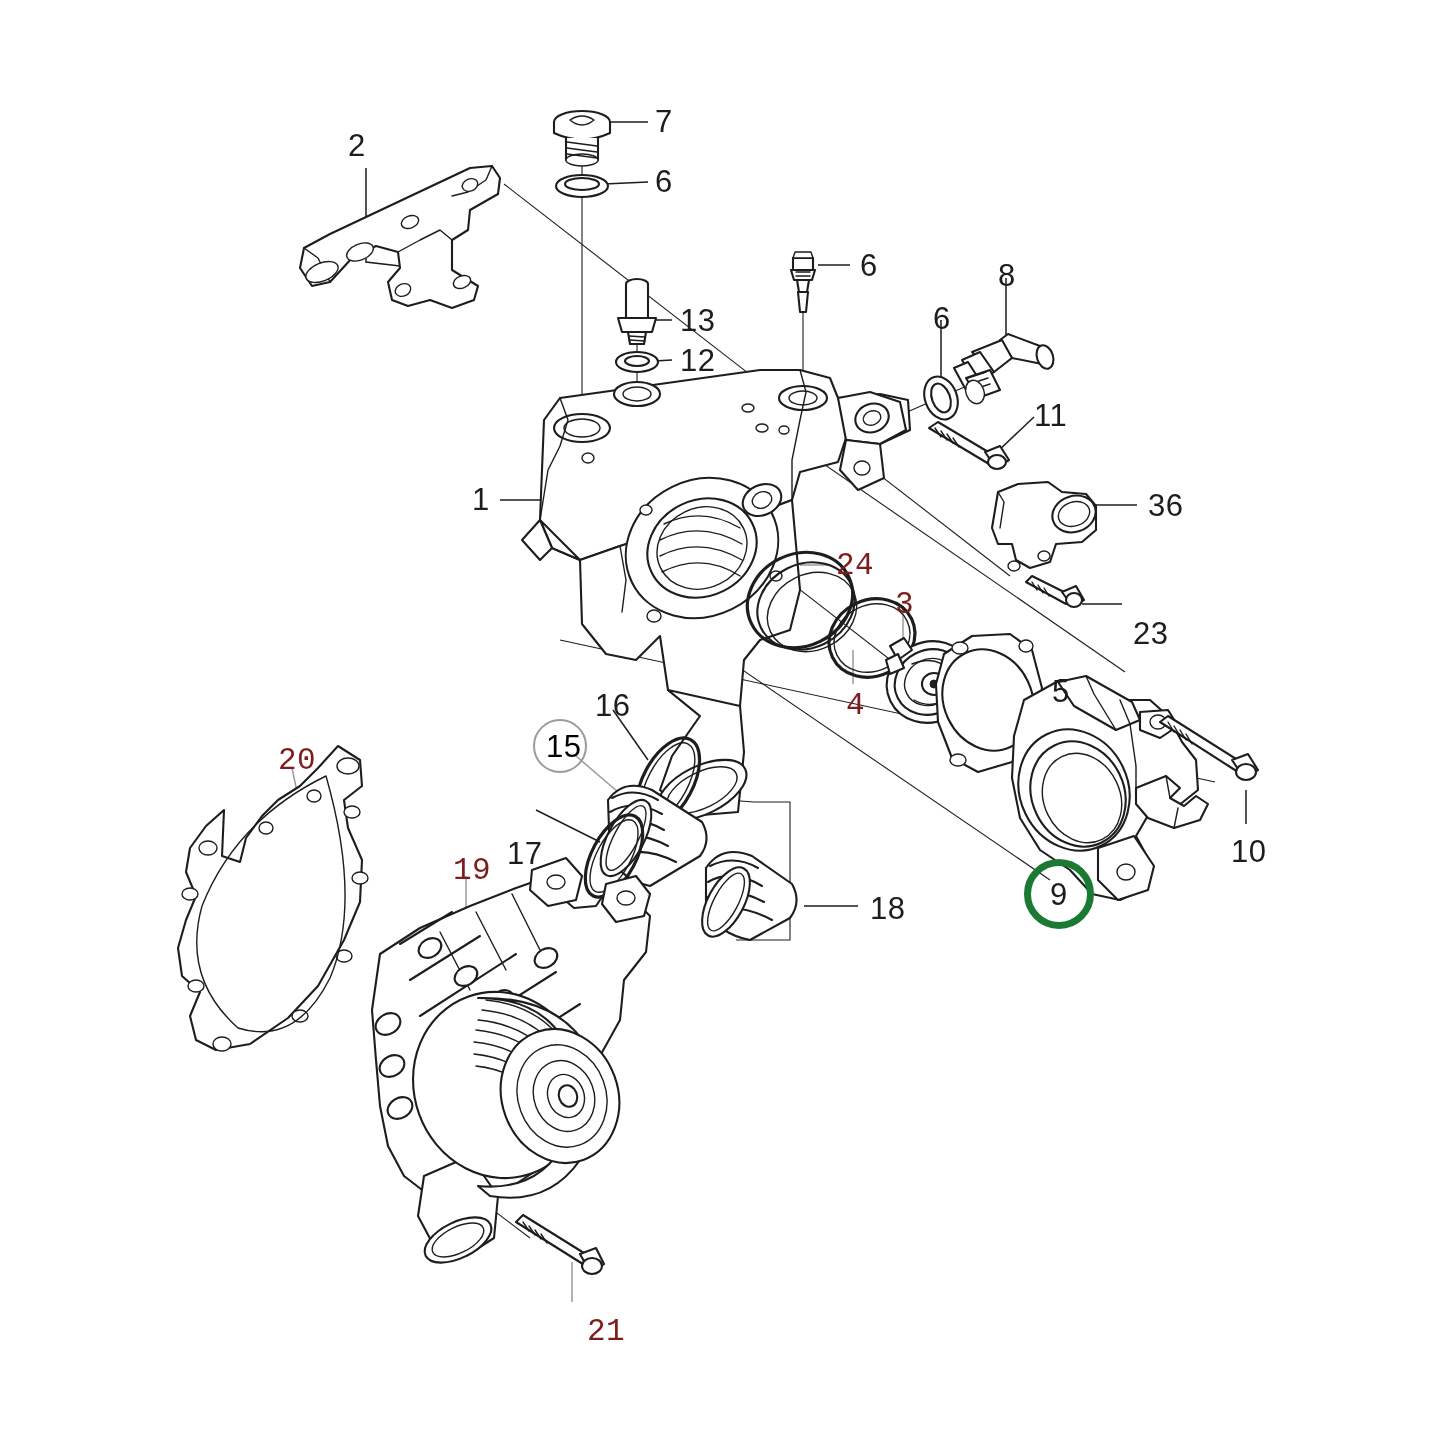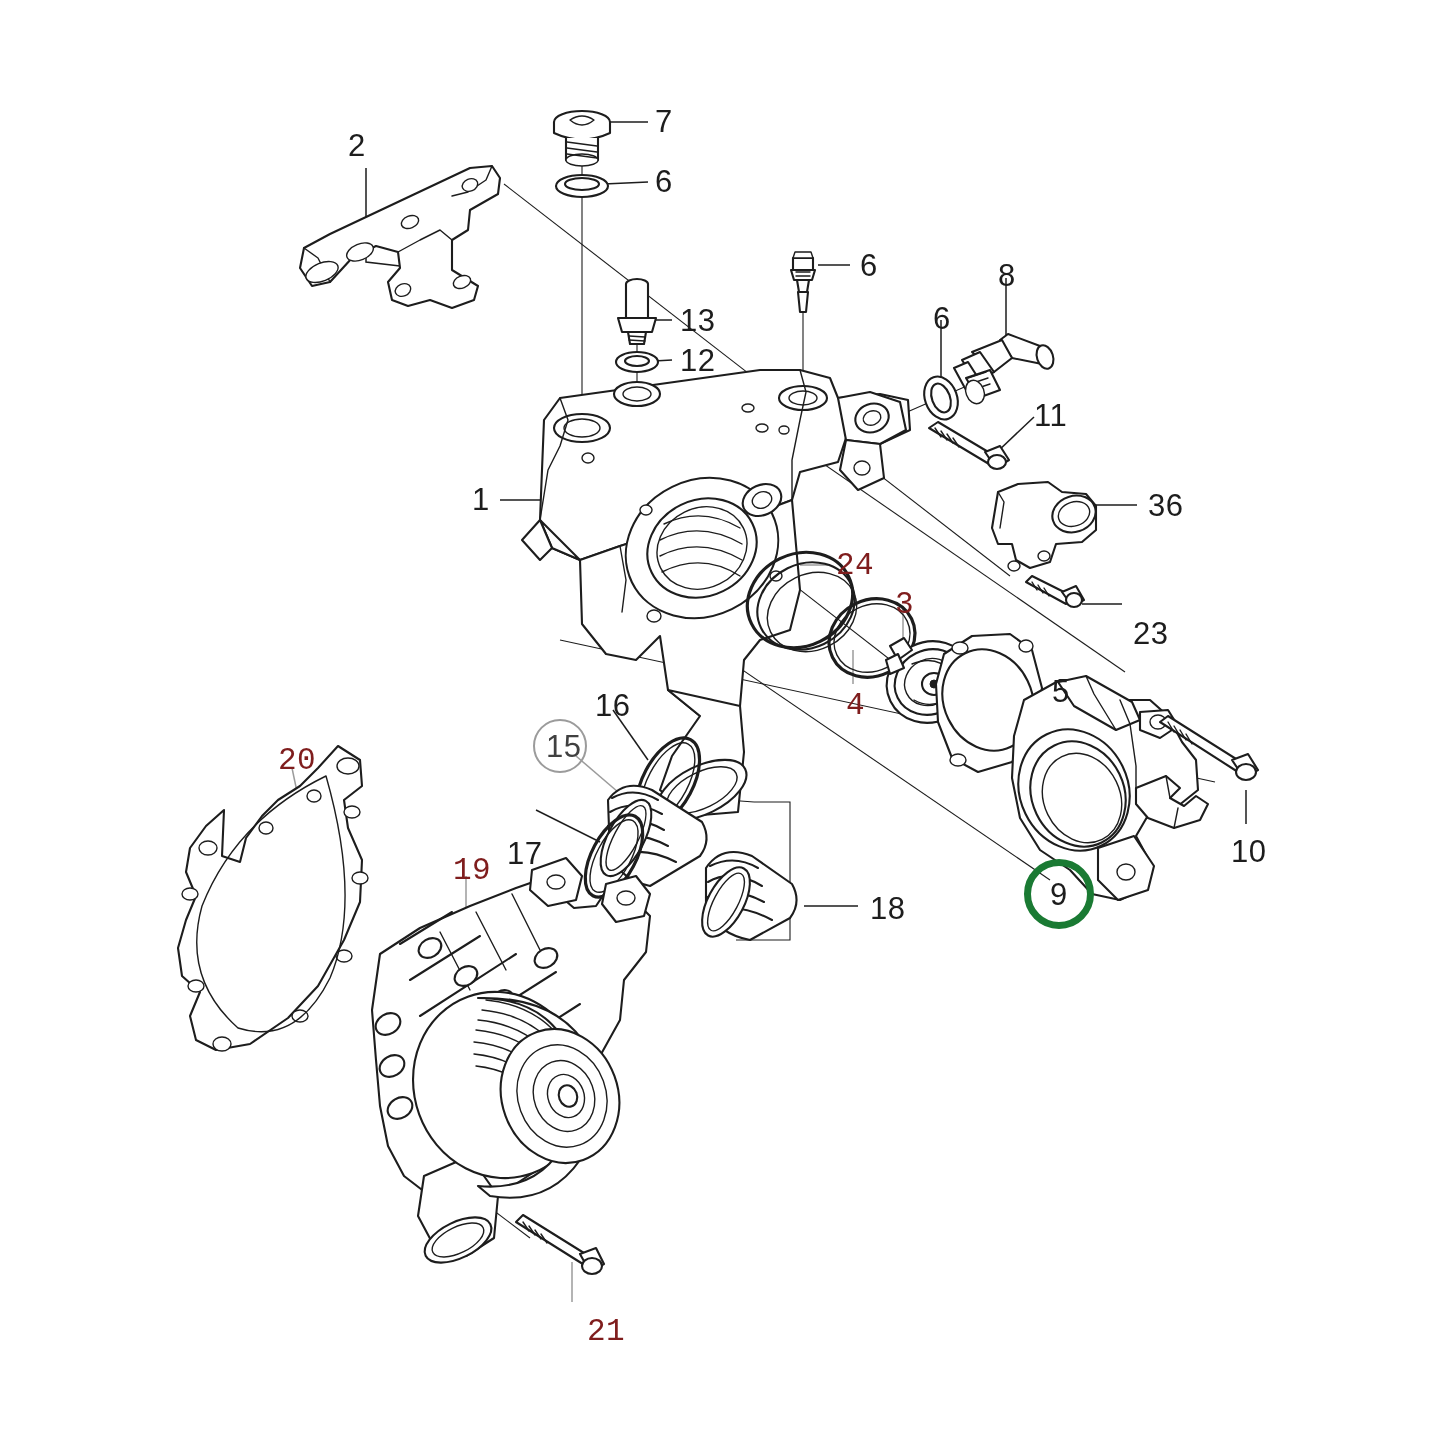--- a/index.html
+++ b/index.html
@@ -3,21 +3,21 @@
 <meta charset="utf-8">
 <style>
   html,body{margin:0;padding:0;background:#fff;}
   body{width:1445px;height:1445px;font-family:"Liberation Sans",sans-serif;overflow:hidden;}
   #stage{position:relative;width:1445px;height:1445px;background:#ffffff;}
   #art{position:absolute;inset:0;}
   .cal{position:absolute;font-family:"Liberation Sans",sans-serif;font-size:31px;line-height:31px;
        letter-spacing:.5px;white-space:nowrap;user-select:none;}
   .cal.dark{color:#1d1d1d;}
   .cal.gray{color:#7f1d1d;font-family:Liberation Mono, monospace;}
-  .cal.kit{color:#404040;}
+  .cal.kit{color:#000000;}
   .hl-ring{position:absolute;border-radius:50%;box-sizing:border-box;}
 </style>
 </head>
 <body>
 
 <div id="stage">
 
   <svg id="art" viewBox="0 0 1445 1445" xmlns="http://www.w3.org/2000/svg">
     <defs>
       <style>

